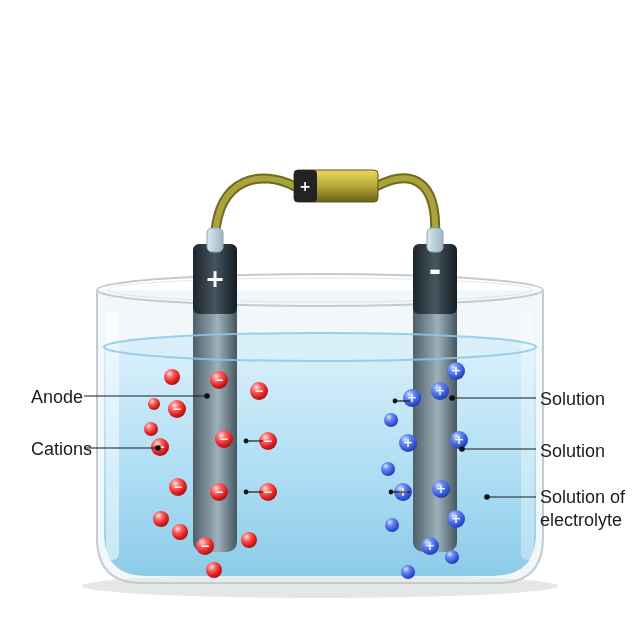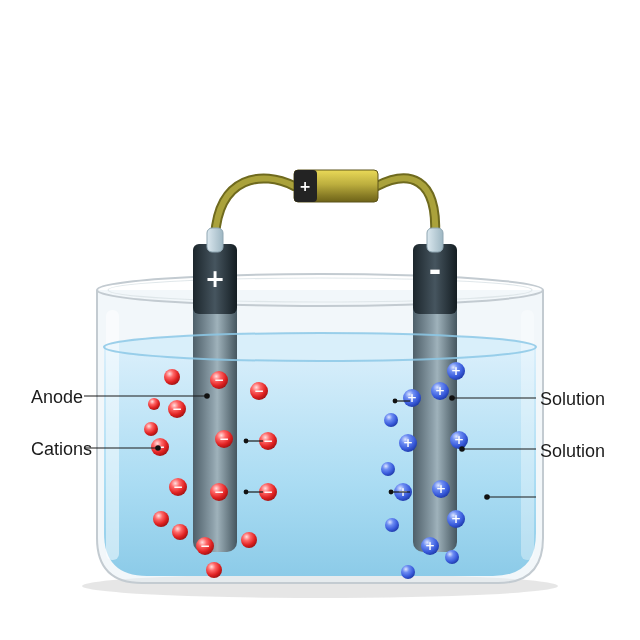--- a/index.html
+++ b/index.html
@@ -186,14 +186,15 @@
         <circle class="dot" cx="462" cy="449" r="2.8"></circle>
       <line class="leader" x1="487" y1="497" x2="536" y2="497"></line>
         <circle class="dot" cx="487" cy="497" r="2.8"></circle>
     </g>
   </svg>
 
   <div class="lbl lbl-anode">Anode</div>
   <div class="lbl lbl-anions">Cations</div>
   <div class="lbl lbl-cathode">Solution</div>
   <div class="lbl lbl-cations">Solution</div>
+  <div class="lbl lbl-solution">Solution of electrolyte</div>
 
 </div>
 
 </body></html>

